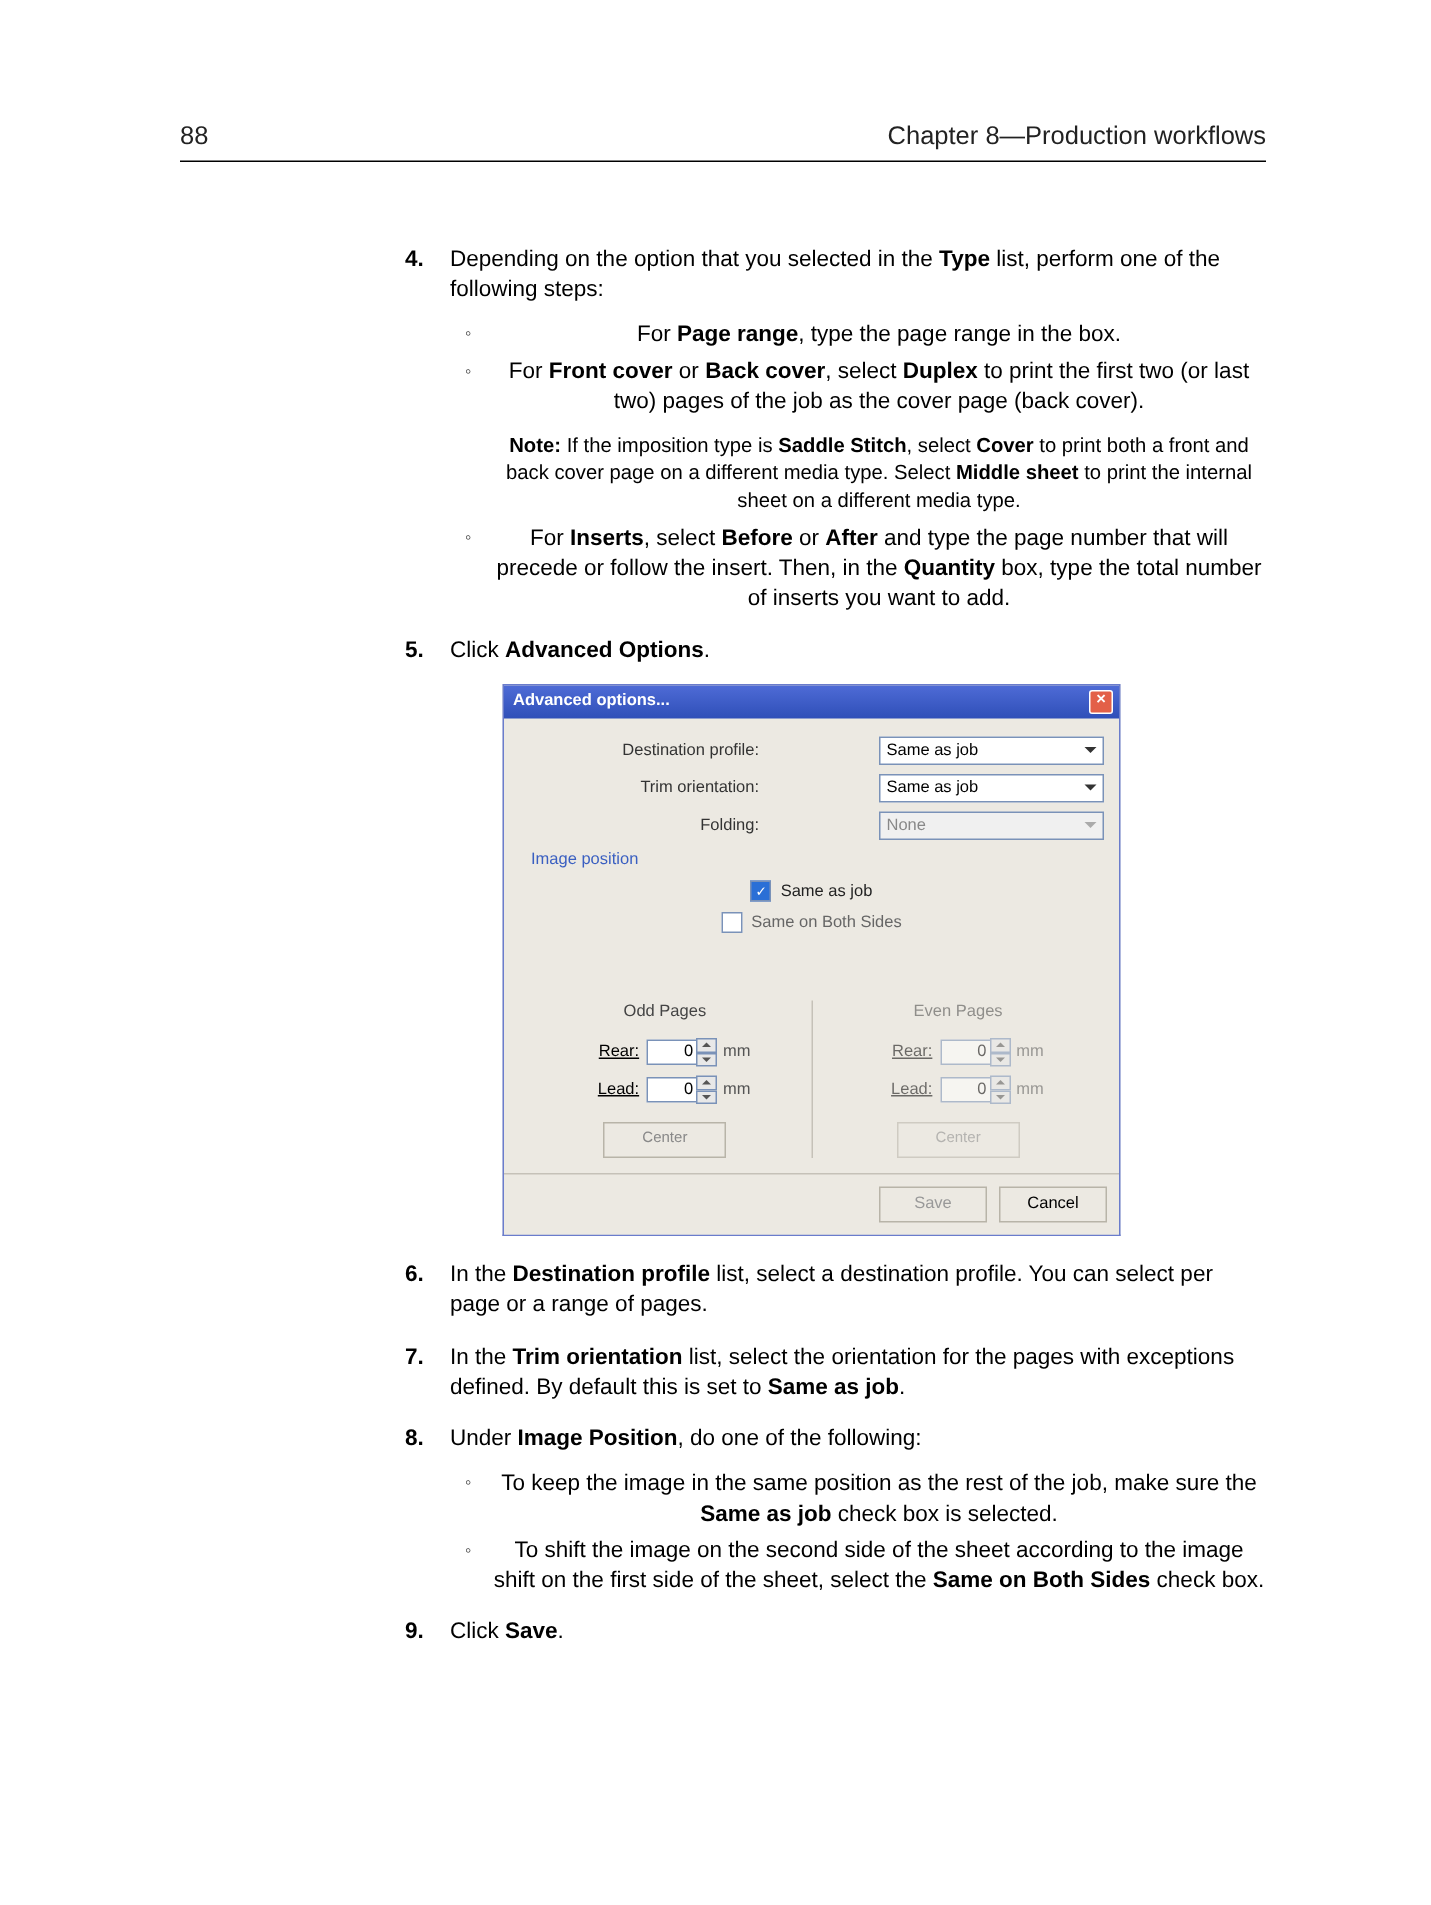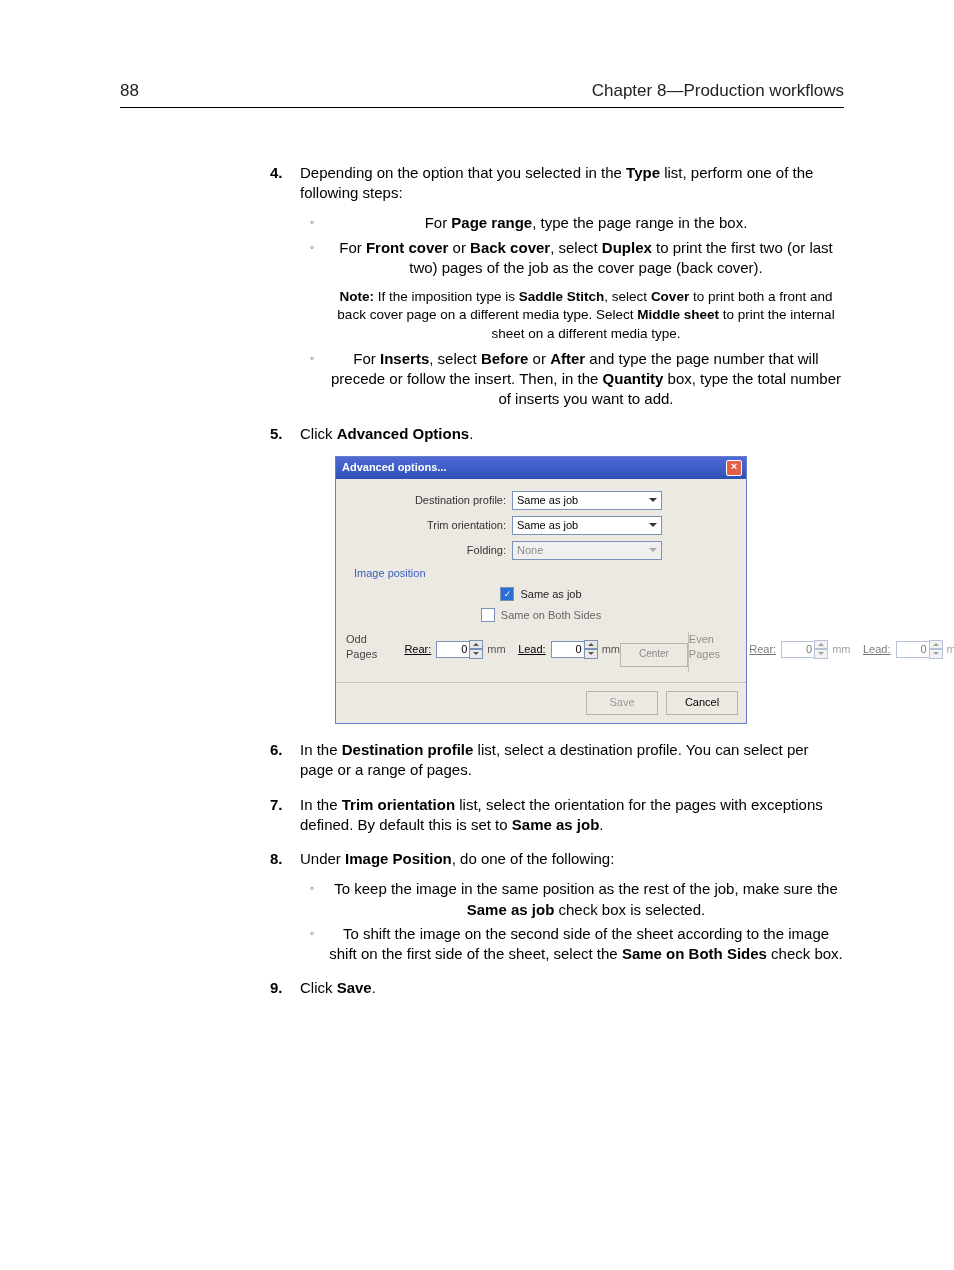--- a/index.html
+++ b/index.html
@@ -98,20 +98,21 @@
     font-weight: bold;
     border-radius: 2px;
   }
   .dlg-body {
     padding: 12px 10px 10px 10px;
   }
   .form-row {
     display: flex;
     align-items: center;
     margin-bottom: 6px;
+    justify-content: space-between;
   }
   .form-row label {
     flex: 0 0 160px;
     text-align: right;
     padding-right: 6px;
     color: #333;
   }
   .sel {
     width: 150px;
     height: 19px;
@@ -158,22 +159,23 @@
   }
   .chk.checked { background: #2a6fd6; }
   .cols {
     display: flex;
     margin-top: 10px;
     gap: 0;
   }
   .col {
     flex: 1;
     display: flex;
-    flex-direction: row;
-    align-items: center;
+    flex-direction: column;
+    align-items: center;
+    margin-top: 35px;
   }
   .col.odd { border-right: 1px solid #c5c1b8; }
   .col h5 {
     font-weight: normal;
     margin: 0 0 10px 0;
     font-size: 11px;
     color: #444;
   }
   .col.even h5, .col.even .spin-row, .col.even .center-btn { opacity: 0.55; }
   .spin-row {

